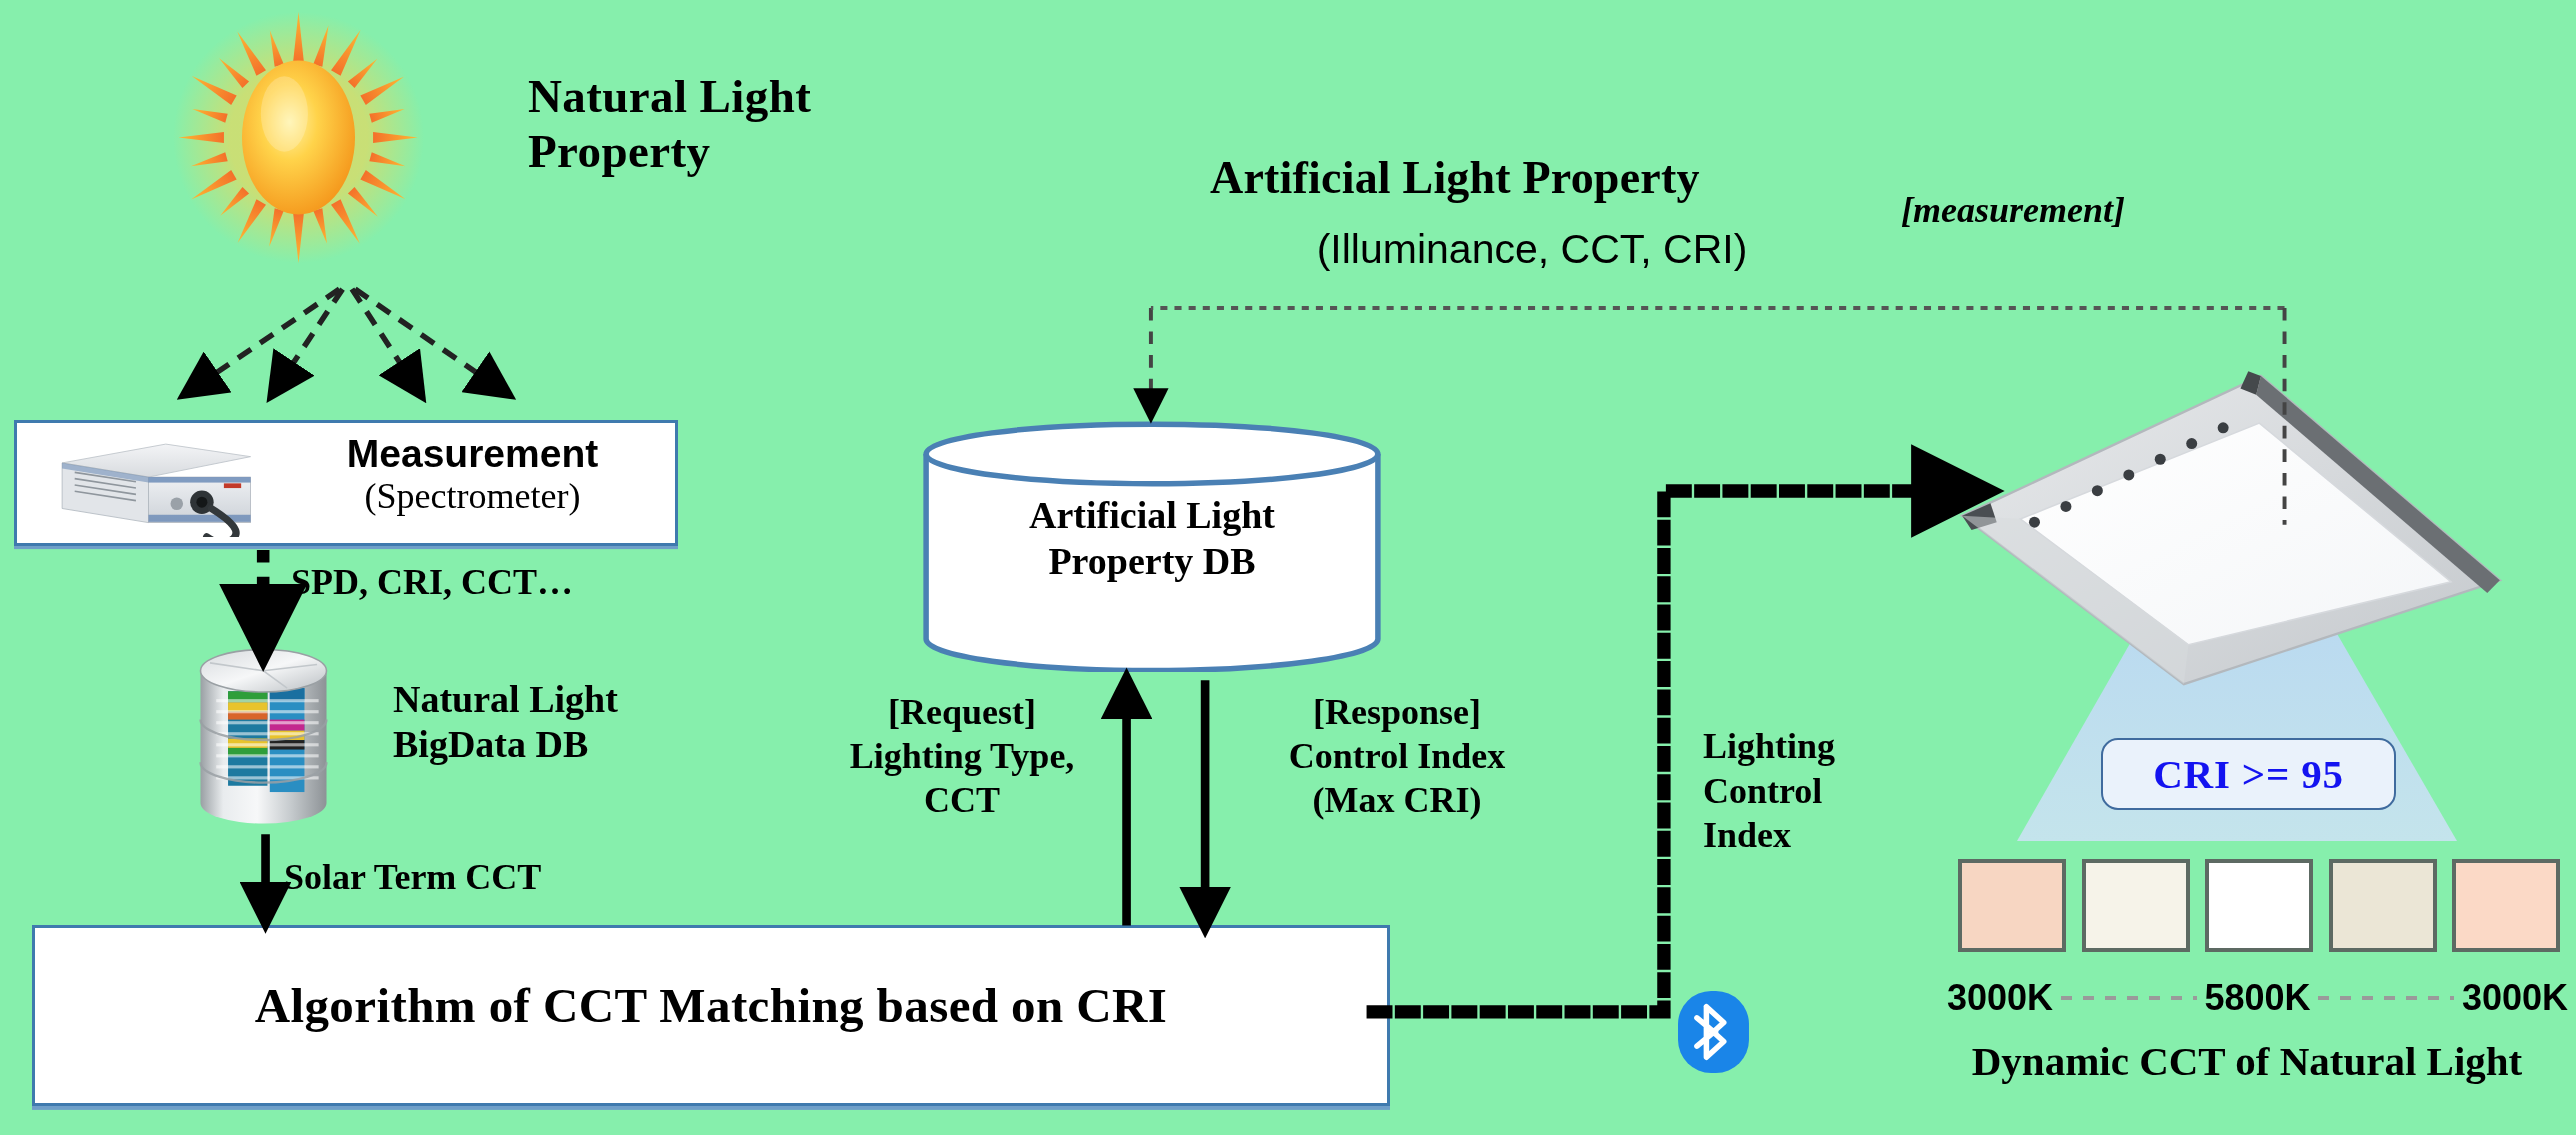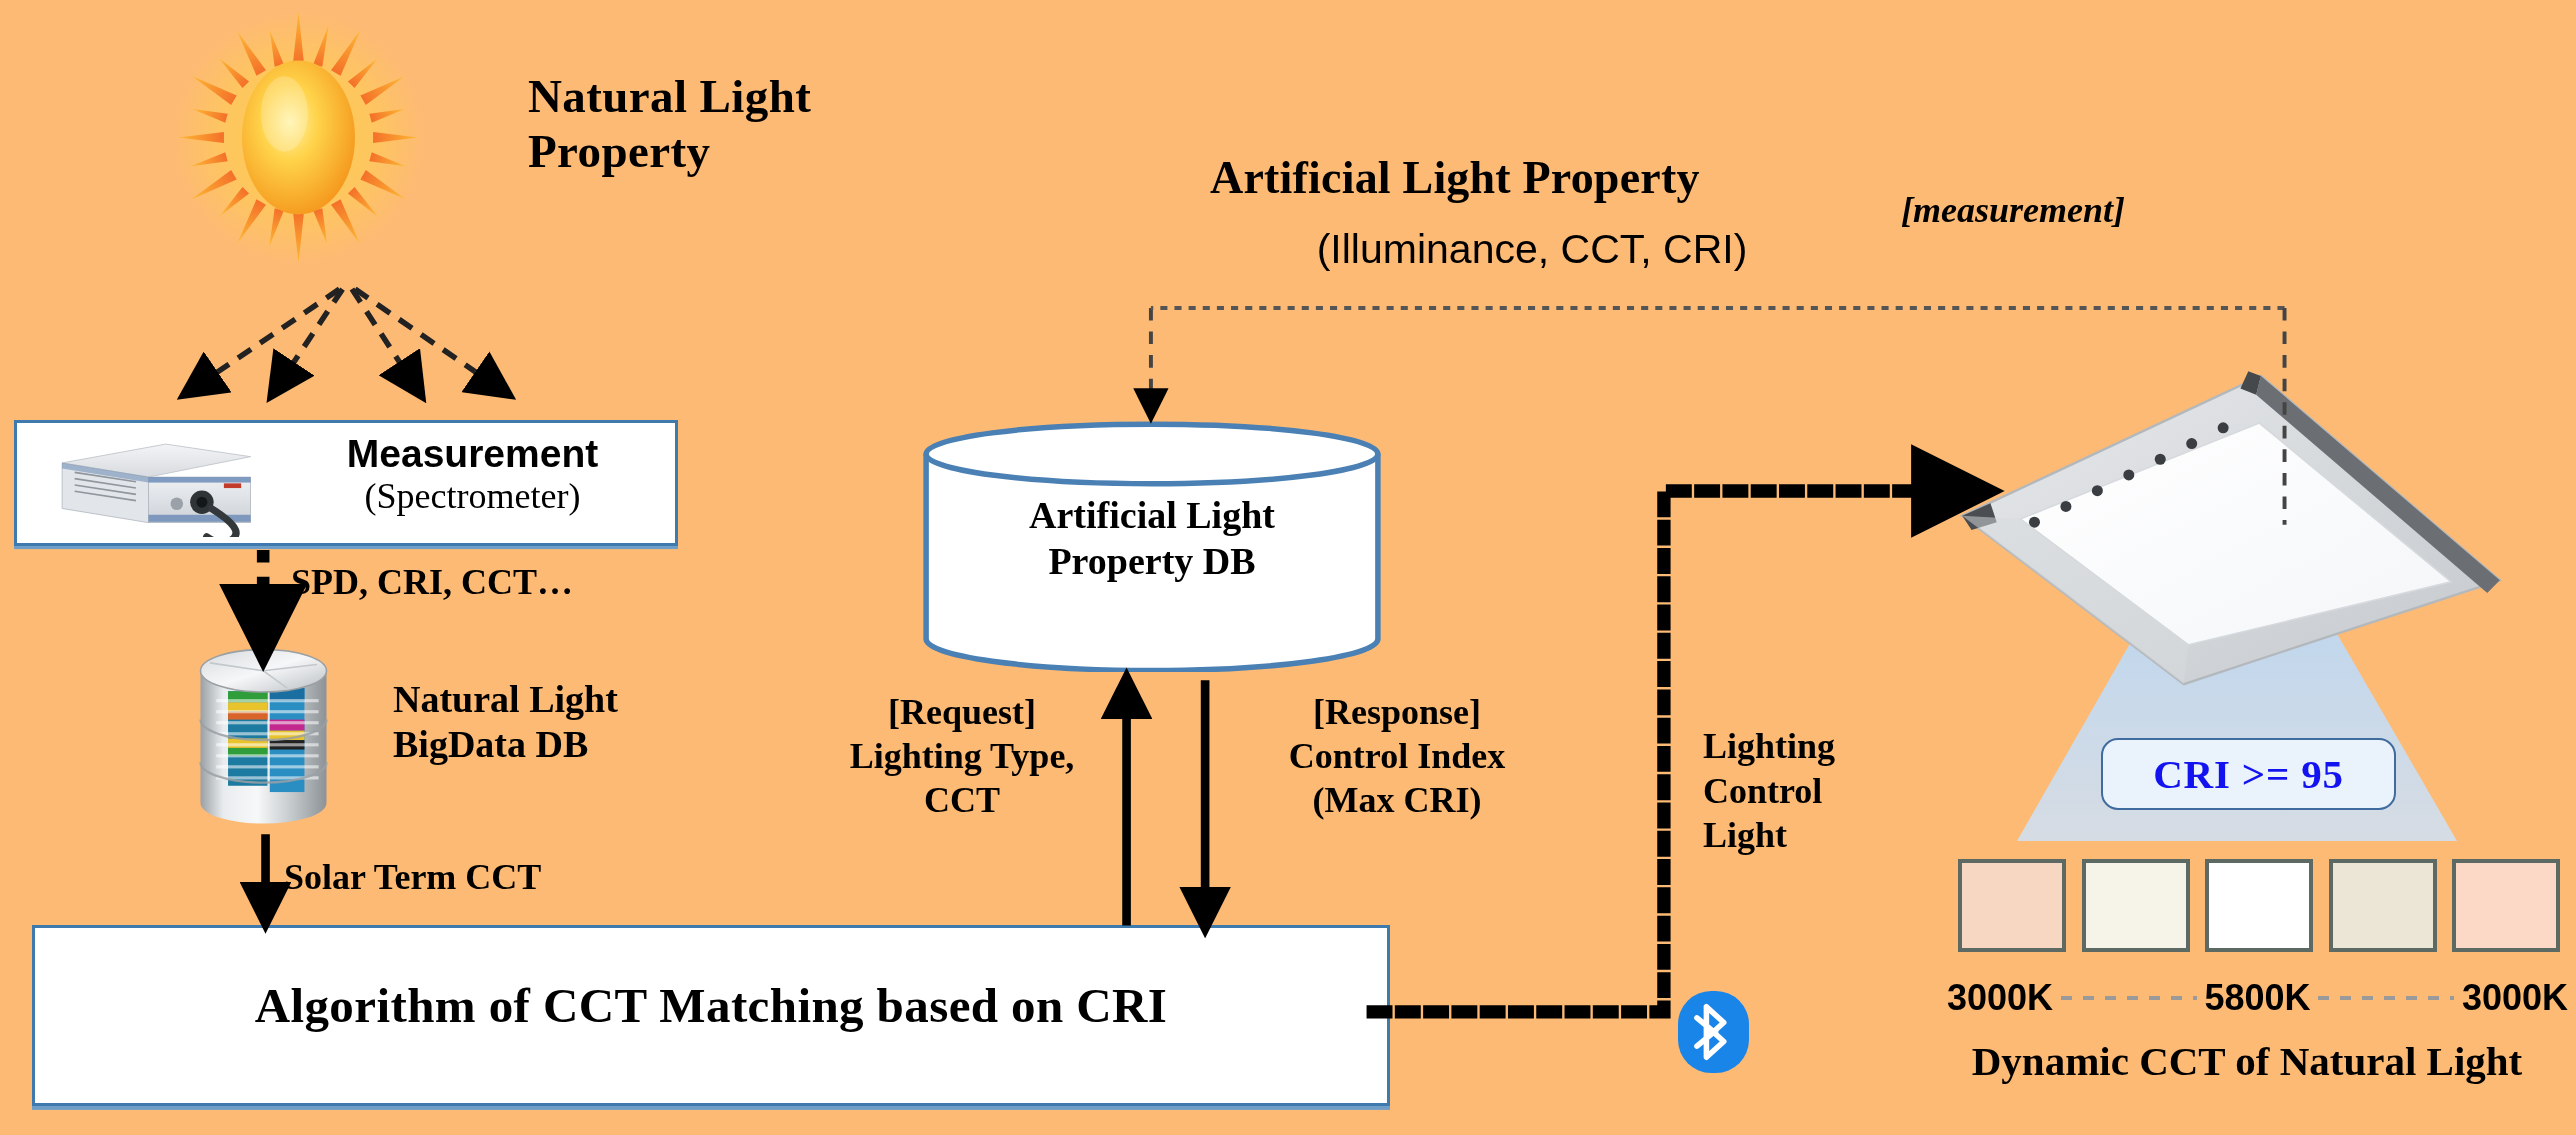--- a/index.html
+++ b/index.html
@@ -9,21 +9,21 @@
     background: #ffffff;
   }
   body {
     font-family: "Liberation Serif", "DejaVu Serif", serif;
     color: #000000;
   }
   #canvas {
     position: relative;
     width: 2576px;
     height: 1136px;
-    background: #fdba74;
+    background: #86efac;
     overflow: hidden;
   }
   .abs { position: absolute; }
   .serif { font-family: "Liberation Serif", "DejaVu Serif", serif; }
   .bold  { font-weight: bold; }
 
   
   #sun-wrap { left: 169px; top: 7.9px; width: 259px; height: 259px; }
   #sun-wrap svg { display:block; }
 
@@ -430,21 +430,21 @@
   </div>
   <div class="abs serif bold" id="response-label">
     <div>[Response]</div>
     <div>Control Index</div>
     <div>(Max CRI)</div>
   </div>
 
   <div class="abs serif bold" id="lighting-control-index">
     <div>Lighting</div>
     <div>Control</div>
-    <div>Light</div>
+    <div>Index</div>
   </div>
 
   <div class="abs" id="bluetooth-icon">
     <svg width="71" height="82" viewBox="0 0 90 104">
       <rect x="0" y="0" width="90" height="104" rx="42" ry="42" fill="#1a85e8"></rect>
       <path d="M36,20 L58,40 L36,60 L36,20 M36,44 L58,64 L36,84 L36,44 M24,34 L48,54 M24,70 L48,50" fill="none" stroke="#ffffff" stroke-width="7" stroke-linejoin="round" stroke-linecap="round"></path>
     </svg>
   </div>
 
   <div class="abs" id="light-cone">

